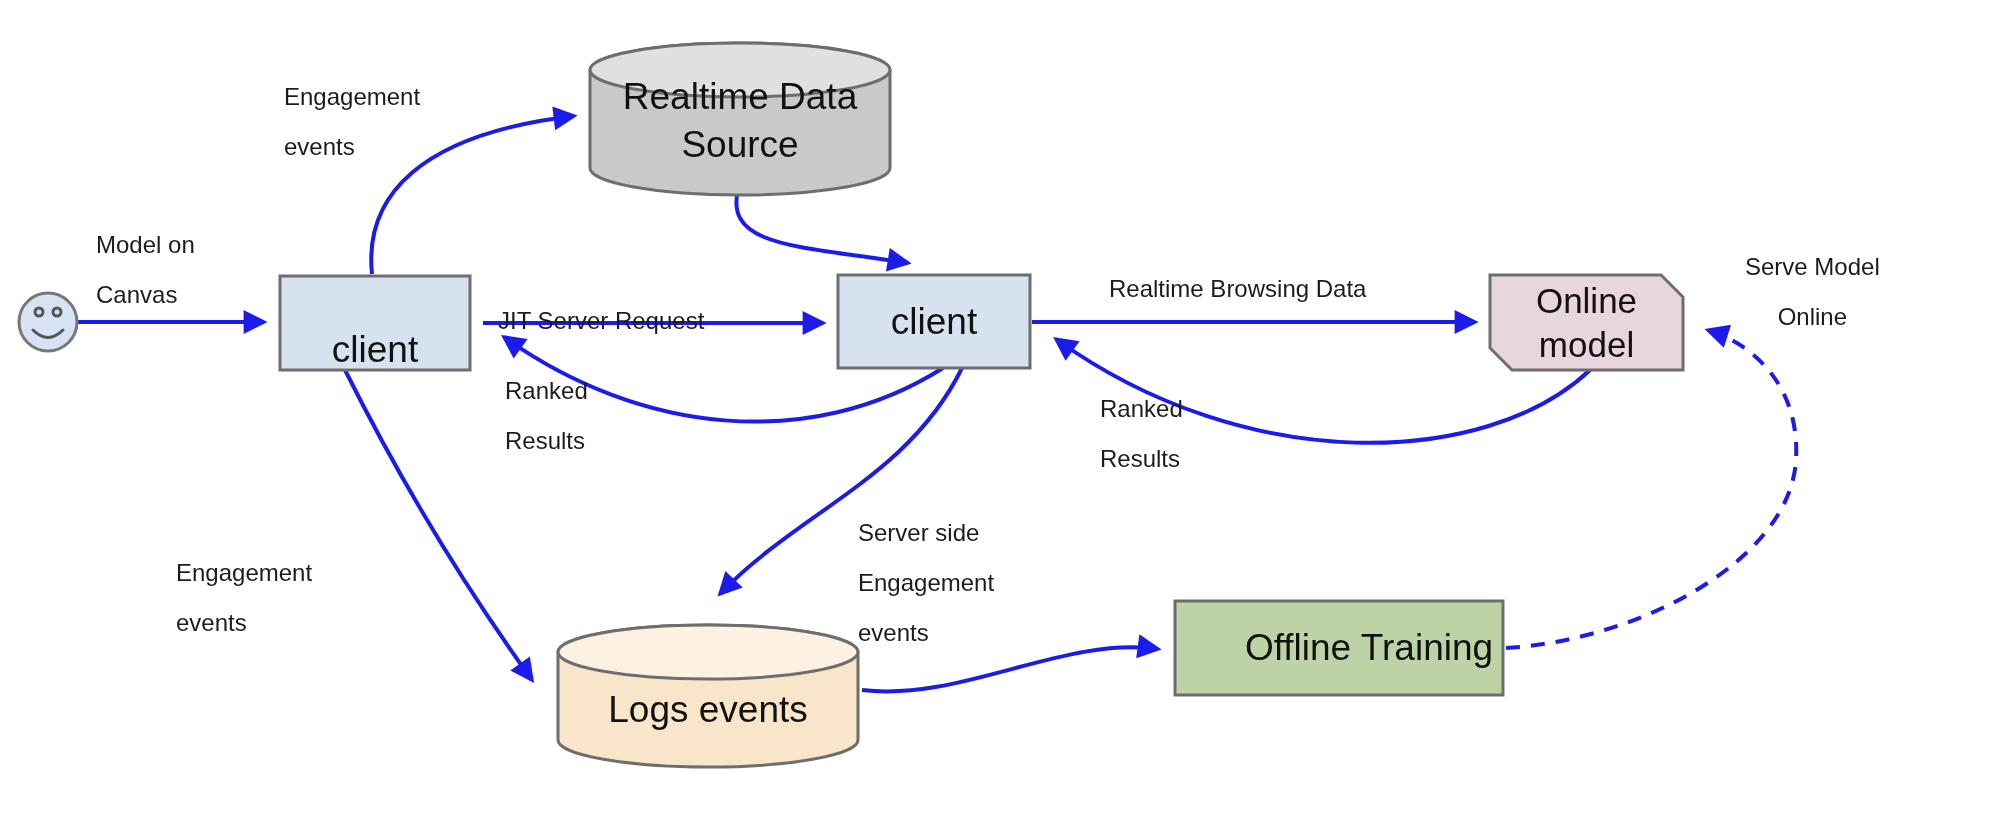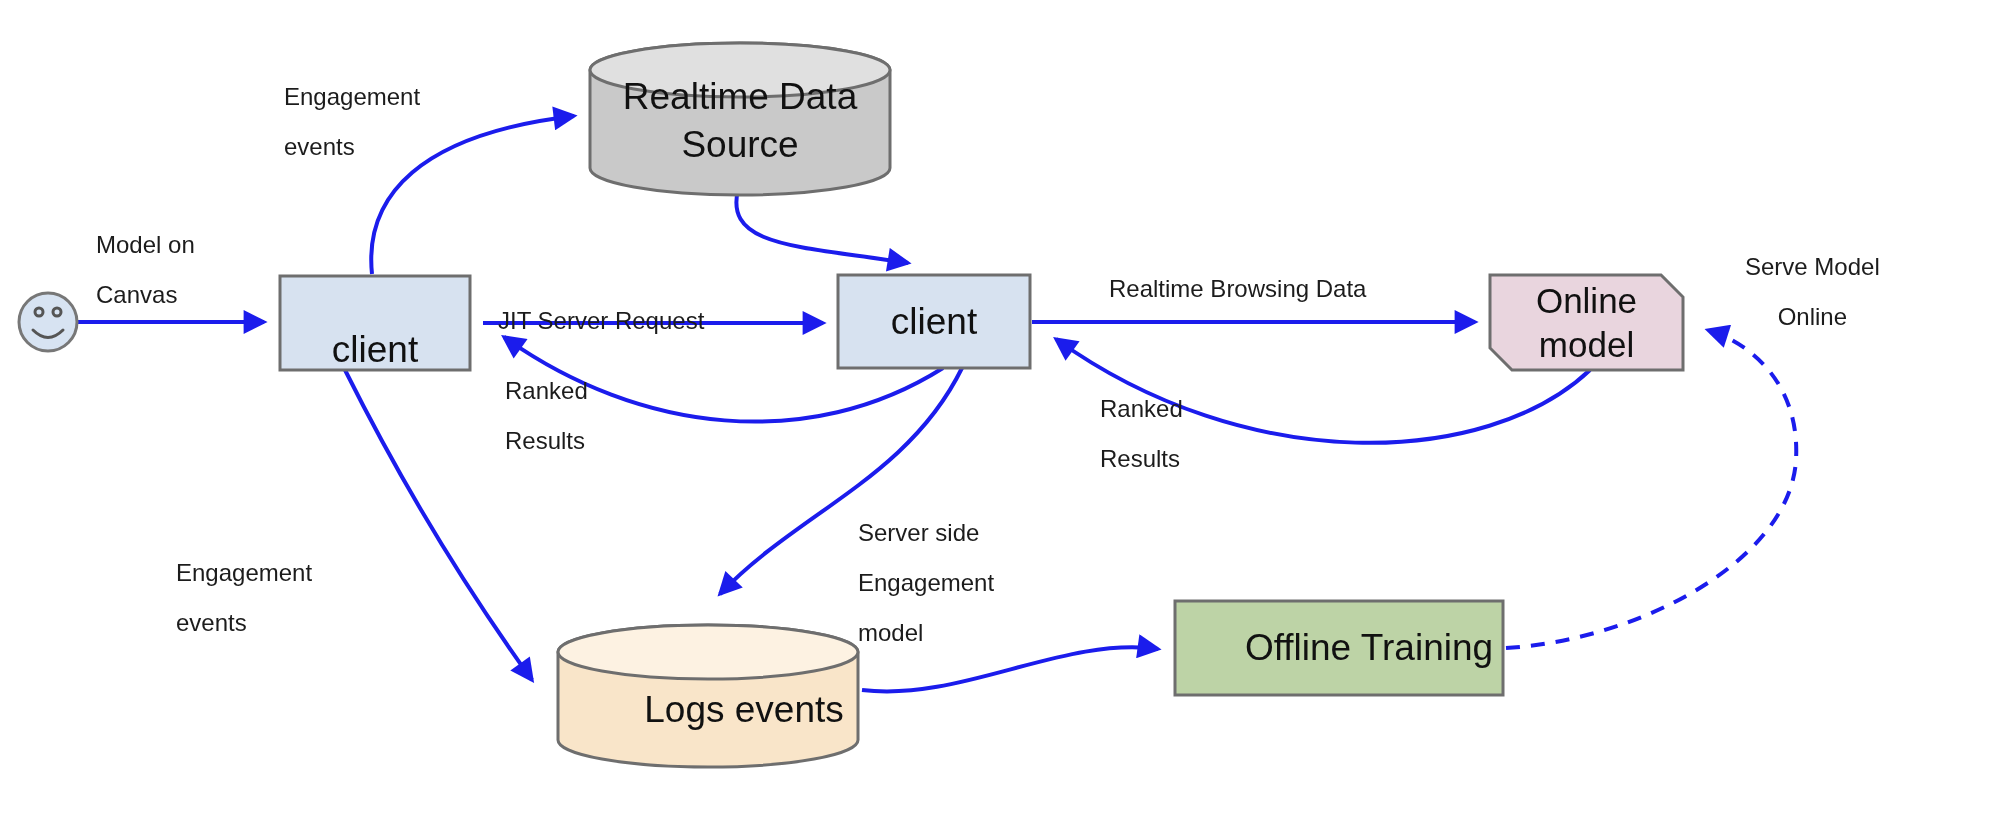--- a/index.html
+++ b/index.html
@@ -87,21 +87,21 @@
   <div class="node-label" style="left:280px;top:276px;width:190px;height:94px;margin-top:27px;">client</div>
 
   <div class="node-label" style="left:838px;top:275px;width:192px;height:93px;">client</div>
 
   <div class="node-label" style="left:590px;top:48px;width:300px;height:145px;">Realtime Data
 Source</div>
 
   <div class="node-label" style="left:1490px;top:275px;width:193px;height:95px;font-size:35px;line-height:44px;">Online
 model</div>
 
-  <div class="node-label" style="left:558px;top:668px;width:300px;height:84px;margin-left:36px;">Logs events</div>
+  <div class="node-label" style="left:558px;top:668px;width:300px;height:84px;">Logs events</div>
 
   <div class="node-label" style="left:1175px;top:601px;width:328px;height:94px;margin-left:30px;">Offline Training</div>
 
   <div class="label" style="left:96px;top:220px;">Model on
 Canvas</div>
 
   <div class="label" style="left:284px;top:72px;">Engagement
 events</div>
 
   <div class="label" style="left:498px;top:264px;margin-top:32px;">JIT Server Request</div>
@@ -115,15 +115,15 @@
 Results</div>
 
   <div class="label" style="left:1745px;top:242px;text-align:center;">Serve Model
 Online</div>
 
   <div class="label" style="left:176px;top:548px;">Engagement
 events</div>
 
   <div class="label" style="left:858px;top:508px;">Server side
 Engagement
-model</div>
+events</div>
 
 </div>
 
 </body></html>

